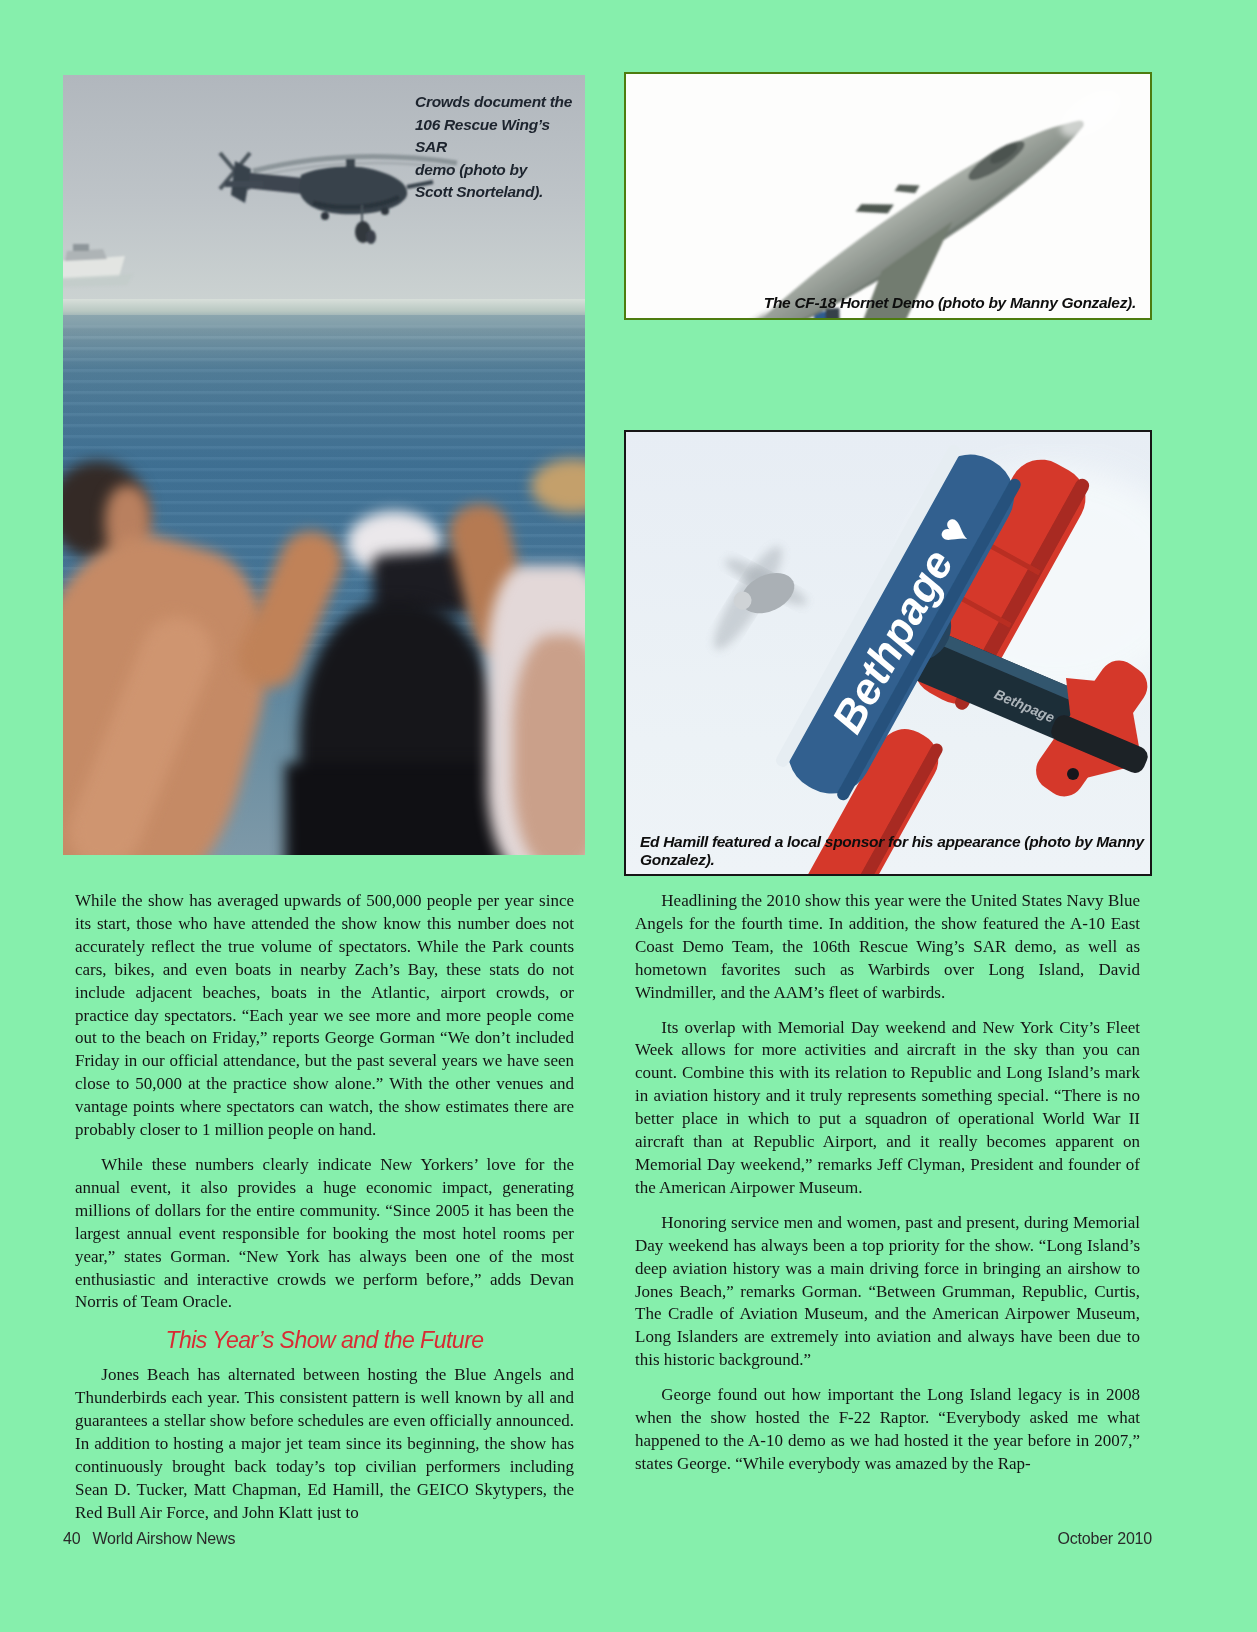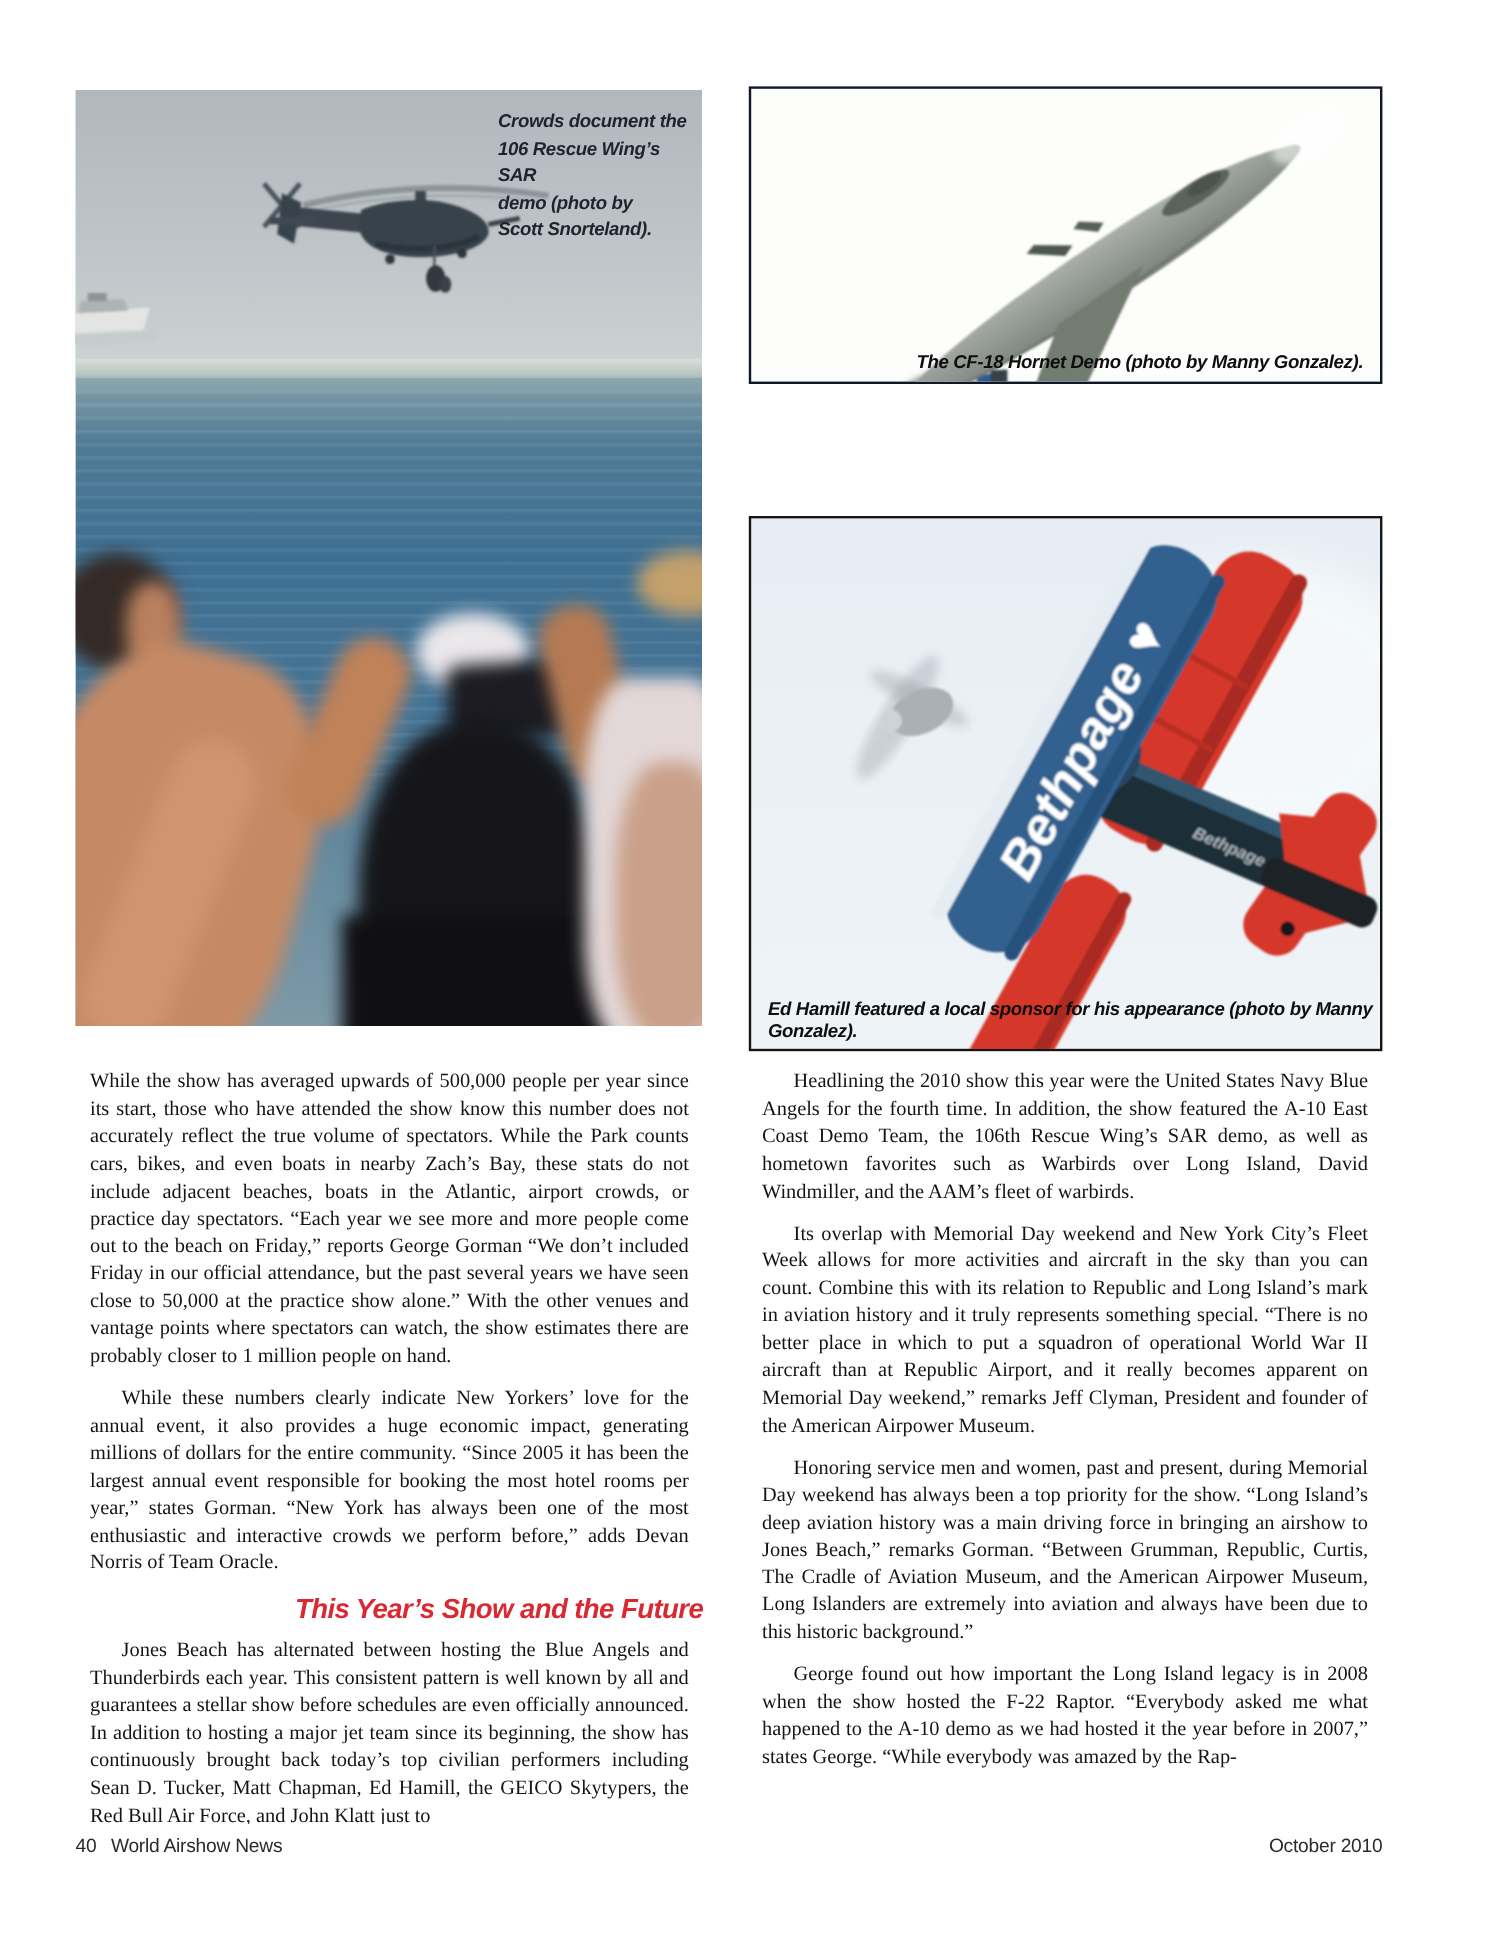--- a/index.html
+++ b/index.html
@@ -1,56 +1,56 @@
 <!DOCTYPE html>
 <html><head>
 <meta charset="utf-8">
 <style>
   html,body{margin:0;padding:0;background:#e8e8e8;}
-  .page{position:relative;width:1257px;height:1632px;background:#ffffff;margin:0 auto;
+  .page{position:relative;width:1257px;height:1632px;background:#86efac;margin:0 auto;
         font-family:"Liberation Serif",serif;color:#141414;overflow:hidden;}
 
   
   .photo{position:absolute;overflow:hidden;}
   #photo-sar{left:63px;top:75px;width:522px;height:780px;background:#b6bcc1;}
   .sar-sky{position:absolute;left:0;top:0;width:100%;height:232px;
            background:linear-gradient(180deg,#b1b7bd 0%,#bec4c8 55%,#ccd3d2 100%);}
   .sar-horizon{position:absolute;left:0;top:224px;width:100%;height:20px;
            background:linear-gradient(180deg,#d8dfda 0%,#b9c8c2 60%,#93aab1 100%);}
   .sar-water{position:absolute;left:0;top:240px;width:100%;height:540px;
            background:linear-gradient(180deg,#8ca6ae 0%,#54809b 10%,#417397 28%,#49799b 52%,#678ca0 76%,#7e99a8 100%);}
   .sar-streaks{position:absolute;left:0;top:250px;width:100%;height:330px;opacity:.5;
            background:repeating-linear-gradient(180deg,rgba(255,255,255,.07) 0 2px,rgba(10,30,45,.10) 4px 11px);}
   .sar-heli{position:absolute;left:0;top:0;}
   .fig{position:absolute;filter:blur(7px);}
   .sar-caption{position:absolute;left:352px;top:16px;width:170px;
            font-family:"Liberation Sans",sans-serif;font-style:italic;font-weight:700;
            font-size:15.5px;line-height:22.5px;letter-spacing:-0.3px;color:#1d242e;white-space:pre-line;}
 
-  #photo-cf18{left:624px;top:72px;width:528px;height:248px;border:2px solid #0f172a;
+  #photo-cf18{left:624px;top:72px;width:528px;height:248px;border:2px solid #4d7c0f;
            background:#fdfdfc;box-sizing:border-box;text-decoration:underline;}
   .cf18-caption{position:absolute;right:14px;bottom:6px;
            font-family:"Liberation Sans",sans-serif;font-style:italic;font-weight:700;
            font-size:15.5px;letter-spacing:-0.3px;color:#0e0e0e;}
 
   #photo-hamill{left:624px;top:430px;width:528px;height:446px;border:2px solid #161616;
            background:linear-gradient(180deg,#e7edf4 0%,#ecf2f6 70%,#eef3f7 100%);box-sizing:border-box;}
   .hamill-caption{position:absolute;left:14px;bottom:5px;
            font-family:Liberation Sans, sans-serif;font-style:italic;font-weight:700;
            font-size:15.5px;letter-spacing:-0.3px;color:#0e0e0e;}
 
   
   .col{position:absolute;top:878px;height:642px;overflow:hidden;
        font-size:17px;line-height:22.9px;text-align:justify;}
   #col-left{left:63px;width:523px;}
   #col-right{left:623px;width:529px;}
   .col p{margin:12px;text-indent:1.55em;}
   .col p.flush{text-indent:0;}
-  .section-heading{font-family:"Liberation Sans",sans-serif;font-style:italic;font-weight:700;
-       font-size:23px;letter-spacing:-0.5px;color:#d92a33;margin:15px 0 5px 0;text-align:right;}
+  .section-heading{font-family:"Liberation Sans",sans-serif;font-style:italic;font-weight:400;
+       font-size:23px;letter-spacing:-0.5px;color:#d92a33;margin:15px 0 5px 0;text-align:center;}
 
   
   .footer{position:absolute;top:1530px;font-family:"Liberation Sans",sans-serif;
           font-size:16px;letter-spacing:-0.2px;color:#2a2a2a;}
   #footer-left{left:63px;}
   #footer-left .pgnum{margin-right:12px;}
   #footer-right{right:105px;}
 </style>
 </head>
 <body>

